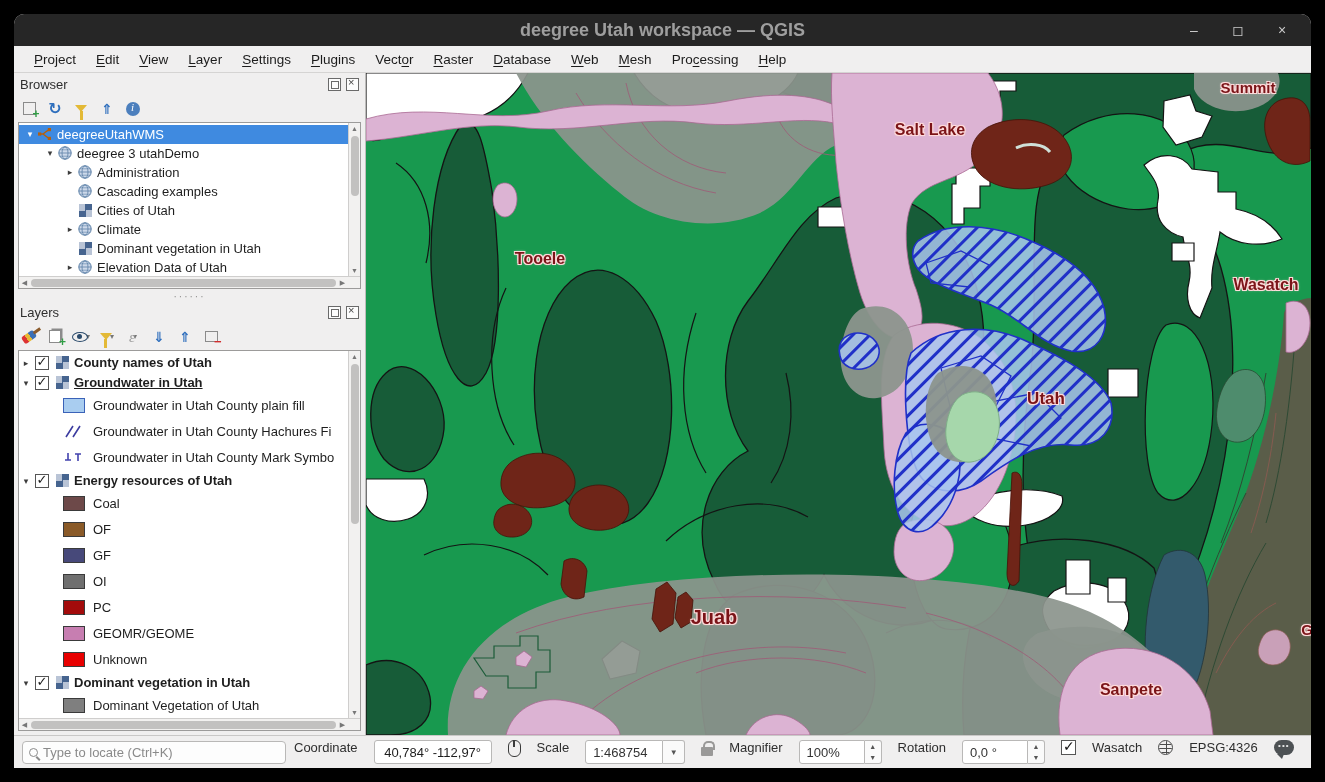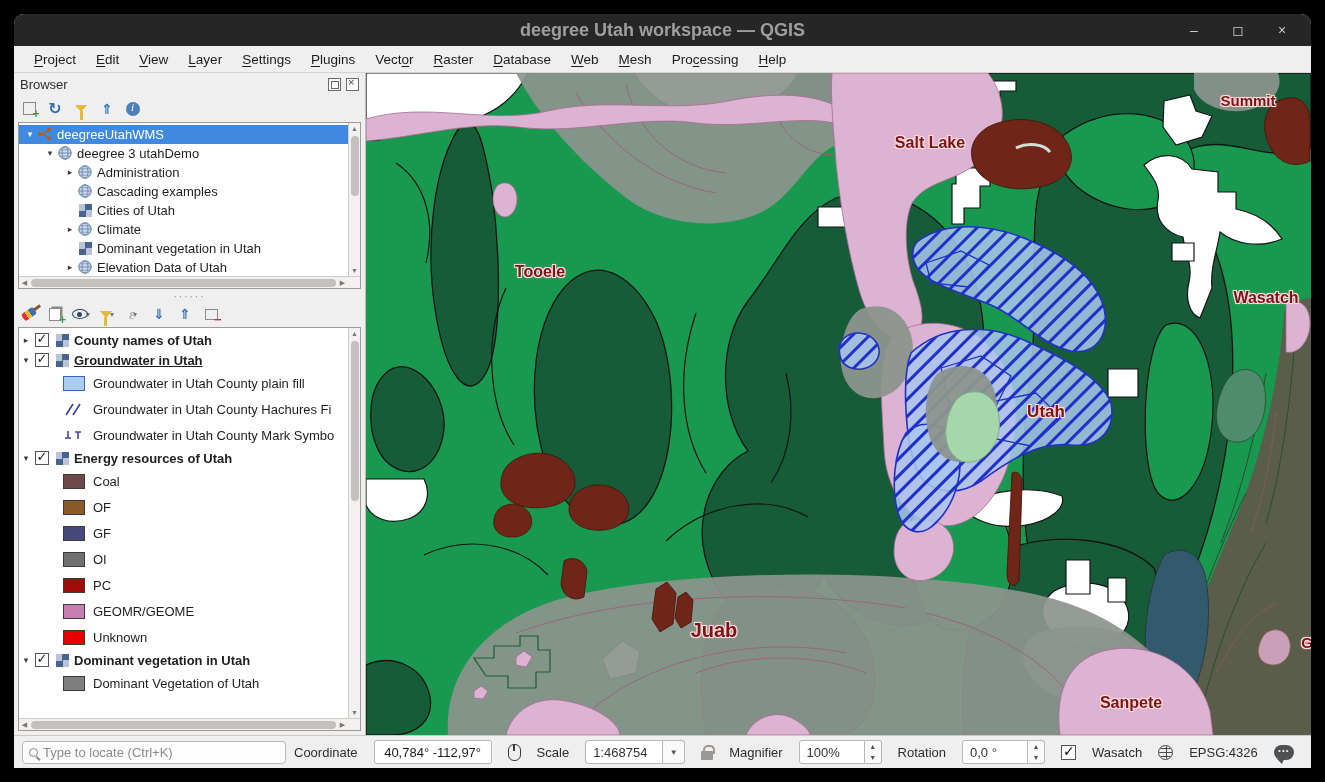--- a/index.html
+++ b/index.html
@@ -86,29 +86,29 @@
   .hscroll .arr.lf{left:0;}
   .hscroll .arr.rt{right:12px;}
   .hscroll .thumb{position:absolute;top:1.5px;height:8px;background:#c2c1c0;border-radius:4px;left:12px;right:24px;}
   .splitter{height:8px;display:flex;align-items:center;justify-content:center;color:#8f8e8d;
     font-size:10px;letter-spacing:2px;line-height:4px;}
   
   .map{flex:1 1 auto;position:relative;overflow:hidden;background:#18994f;}
   .map svg{position:absolute;left:0;top:0;}
   .map-label{position:absolute;transform:translate(-50%,-50%);font-weight:bold;color:var(--m-labelink,#7b1418);
     white-space:nowrap;text-shadow:-1px -1px 0 var(--m-labelhalo,#ffdbdb),1px -1px 0 var(--m-labelhalo,#ffdbdb),
-    -1px 1px 0 var(--m-labelhalo,#ffdbdb),1px 1px 0 var(--m-labelhalo,#ffdbdb),0 0 3px var(--m-labelhalo,#ffdbdb);margin-top:13px;}
+    -1px 1px 0 var(--m-labelhalo,#ffdbdb),1px 1px 0 var(--m-labelhalo,#ffdbdb),0 0 3px var(--m-labelhalo,#ffdbdb);}
   
   .statusbar{height:33px;flex:0 0 33px;background:#f0efef;border-top:1px solid #c9c8c7;
     display:flex;align-items:center;padding:0 8px;font-size:13px;color:#333;gap:8px;}
   .locate{width:264px;height:23px;border:1px solid #b9b8b7;border-radius:4px;background:#fdfdfd;
     display:flex;align-items:center;padding:0 6px;color:#8a8a8a;gap:5px;flex:0 0 264px;}
   .mag-glass{width:9px;height:9px;border:1.5px solid #8a8a8a;border-radius:50%;position:relative;flex:0 0 9px;}
   .mag-glass::after{content:'';position:absolute;left:7px;top:7px;width:5px;height:1.5px;background:#8a8a8a;transform:rotate(45deg);transform-origin:0 0;}
-  .sb-right{margin-left:auto;display:flex;align-items:center;gap:16px;}
+  .sb-right{margin-left:auto;display:flex;align-items:flex-start;gap:16px;}
   .sb-label{color:#2e2e2e;}
   .sb-field{height:24px;border:1px solid #b9b8b7;border-radius:3px;background:#fff;display:flex;
     align-items:center;justify-content:center;padding:0 8px;color:#1e1e1e;}
   .coord-field{width:118px;}
   .combo{display:flex;align-items:stretch;height:24px;}
   .combo .val{width:78px;border:1px solid #b9b8b7;border-radius:3px 0 0 3px;background:#fff;
     display:flex;align-items:center;padding:0 7px;}
   .combo .btn{width:22px;border:1px solid #b9b8b7;border-left:none;border-radius:0 3px 3px 0;
     background:#fafafa;display:flex;align-items:center;justify-content:center;font-size:8px;color:#555;}
   .spin{display:flex;align-items:stretch;height:24px;}
@@ -300,20 +300,27 @@
             <span class="arr lf">◀</span>
             <span class="arr rt">▶</span>
             <span class="thumb"></span>
           </div>
         </div>
       </div>
 
       <div class="splitter">······</div>
 
       <div class="panel" style="flex:1 1 auto;">
+        <div class="panel-header">
+          <span class="panel-title">Layers</span>
+          <span class="panel-hbtns">
+            <span class="hbtn float"></span>
+            <span class="hbtn close"></span>
+          </span>
+        </div>
         <div class="panel-toolbar" id="layers-toolbar">
             <span class="tbtn">
               <span class="ic ic-style-manager-icon"></span>
             </span>
             <span class="tbtn">
               <span class="ic ic-add-group-icon"></span>
             </span>
             <span class="tbtn">
               <span class="ic ic-visibility-icon"></span>
               <span class="caret">▾</span>

